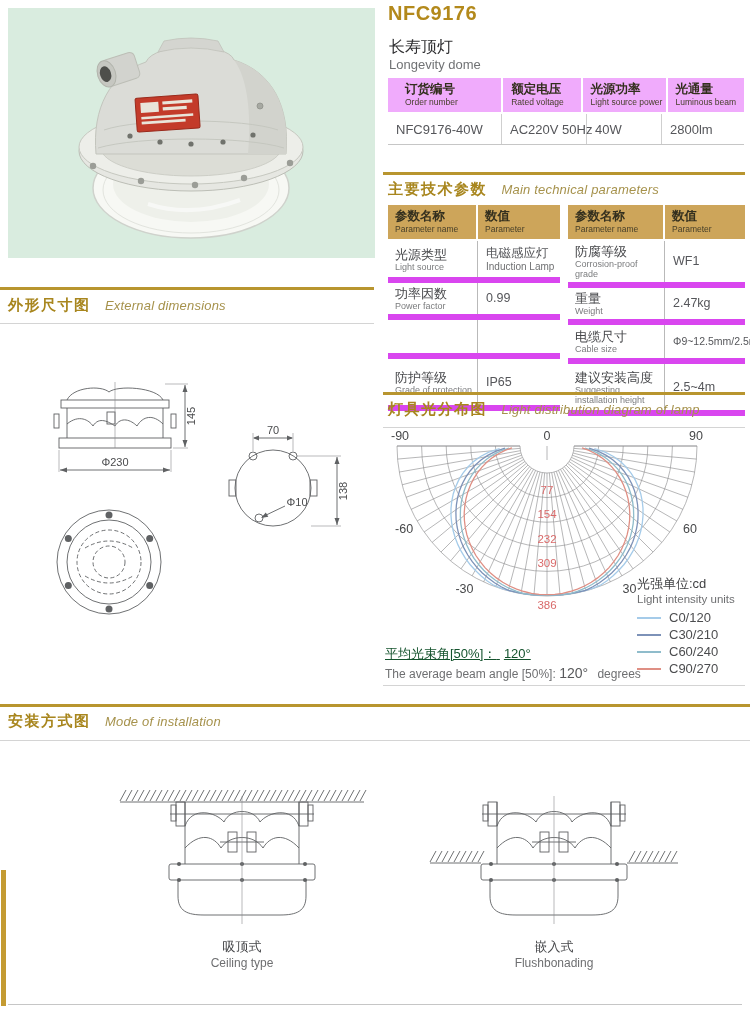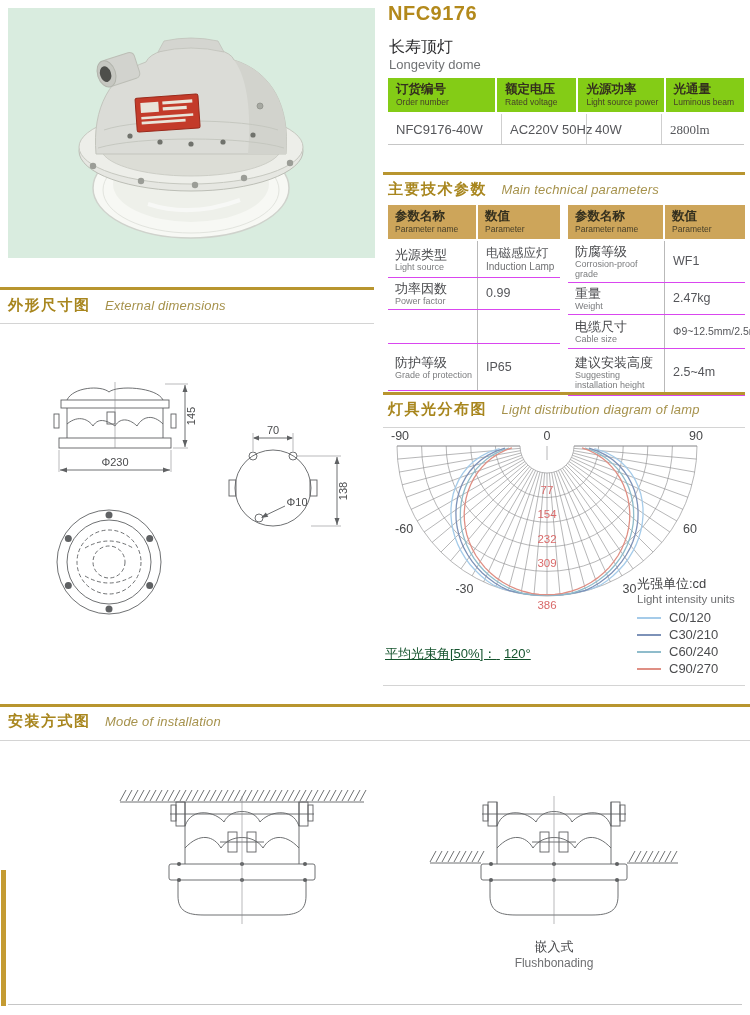--- a/index.html
+++ b/index.html
@@ -7,39 +7,39 @@
         font-family:"Liberation Sans",sans-serif;}
   .rule-thick{position:absolute;height:3px;background:#b8952f;}
   .rule-thin{position:absolute;height:1px;background:#d4d4d4;}
   .photo{position:absolute;left:8px;top:8px;width:367px;height:250px;background:#d9ecdf;}
   .model{position:absolute;left:388px;top:2px;font-size:20px;font-weight:bold;color:#b3891b;letter-spacing:0.5px;}
   .name-cn{position:absolute;left:389px;top:37px;font-size:16px;color:#2f2f31;}
   .name-en{position:absolute;left:389px;top:57px;font-size:13px;color:#707274;}
 
   
   .ot{position:absolute;left:388px;top:78px;width:356px;}
-  .ot-head{display:flex;height:34px;background:#84cc16;margin-bottom:2px;}
+  .ot-head{display:flex;height:34px;background:#f0abfc;margin-bottom:2px;padding-left:9px;}
   .ot-hc{box-sizing:border-box;padding:4px 0 0 8px;border-right:2px solid #fff;overflow:hidden;}
   .ot-hc:last-child{border-right:none;}
   .hc-cn{font-size:12.5px;font-weight:bold;color:#332f1e;line-height:15px;white-space:nowrap;}
   .hc-en{font-size:8.5px;color:#453e29;line-height:11px;white-space:nowrap;}
   .ot-row{display:flex;height:30px;border-bottom:1px solid #c6c6c6;}
   .ot-c{box-sizing:border-box;padding:8px 0 0 8px;font-size:13px;color:#55565a;border-right:1px solid #cfcfcf;white-space:nowrap;}
-  .ot-c:last-child{border-right:none;font-family:Liberation Serif, serif;}
+  .ot-c:last-child{border-right:none;}
 
   .sec-title{position:absolute;white-space:nowrap;}
   .sec-title .cn{font-weight:bold;font-size:15px;color:#a8861e;letter-spacing:1.5px;}
   .sec-title .en{font-size:13px;color:#a6924c;margin-left:10px;letter-spacing:0.2px;font-style:italic;}
 
   
   .tt{position:absolute;}
   .tt-head{display:flex;height:34px;background:#cda55a;margin-bottom:2px;}
   .tt-h{box-sizing:border-box;padding:4px 0 0 7px;overflow:hidden;}
   .tt-h.first{border-right:2px solid #fff;}
-  .tt-row{display:flex;border-bottom:1px solid #d946ef;}
+  .tt-row{display:flex;border-bottom:6px solid #d946ef;}
   .tt-name{box-sizing:border-box;padding:3px 2px 3px 7px;border-right:1px solid #b9b9b9;
            display:flex;flex-direction:column;justify-content:center;}
   .tt-val{box-sizing:border-box;padding-left:8px;display:flex;flex-direction:column;justify-content:center;}
   .n-cn{font-size:13px;color:#46474a;line-height:15px;white-space:nowrap;}
   .n-en{font-size:9px;color:#7b7c7e;line-height:10px;}
   .v-main{font-size:12.5px;color:#55565a;line-height:15px;}
   .v-sub{font-size:10px;color:#6f7072;line-height:12px;}
 
   
   #polar-svg{position:absolute;left:383px;top:430px;}
@@ -420,20 +420,25 @@
           <span class="lg-label">C90/270</span>
         </div>
       </div>
   </div>
 
   <div class="beam">
     <div class="beam-cn">
       <span>平均光束角[50%]：</span>
       <span style="margin-left:4px">120°</span>
     </div>
+    <div class="beam-en">
+      <span>The average beam angle [50%]:</span>
+      <span class="big">120°</span>
+      <span style="margin-left:6px">degrees</span>
+    </div>
   </div>
   <div class="rule-thin" style="left:383px;top:685px;width:362px"></div>
 
   <div class="rule-thick" style="left:0;top:704px;width:750px"></div>
   <div class="sec-title" style="left:8px;top:712px">
     <span class="cn">安装方式图</span>
     <span class="en">Mode of installation</span>
   </div>
   <div class="rule-thin" style="left:0;top:740px;width:750px"></div>
 
@@ -543,20 +548,24 @@
     <circle cx="67" cy="92" r="2" class="scr"></circle>
       <circle cx="130" cy="92" r="2" class="scr"></circle>
       <circle cx="193" cy="92" r="2" class="scr"></circle>
     <circle cx="67" cy="108" r="2" class="scr"></circle>
       <circle cx="130" cy="108" r="2" class="scr"></circle>
       <circle cx="193" cy="108" r="2" class="scr"></circle>
     <path d="M66,108 L66,124 C66,139 75,143 92,143 L168,143 C185,143 194,139 194,124 L194,108"></path>
     <line x1="130" y1="24" x2="130" y2="152" class="thin"></line>
   </svg>
 
+  <div class="inst-label" style="left:112px;top:938px">
+    <div class="il-cn">吸顶式</div>
+    <div class="il-en">Ceiling type</div>
+  </div>
   <div class="inst-label" style="left:424px;top:938px">
     <div class="il-cn">嵌入式</div>
     <div class="il-en">Flushbonading</div>
   </div>
 
   <div class="side-gold-bar"></div>
   <div class="rule-thin" style="left:8px;top:1004px;width:734px;background:#c6c6c6"></div>
 </div>
 
 </body></html>

